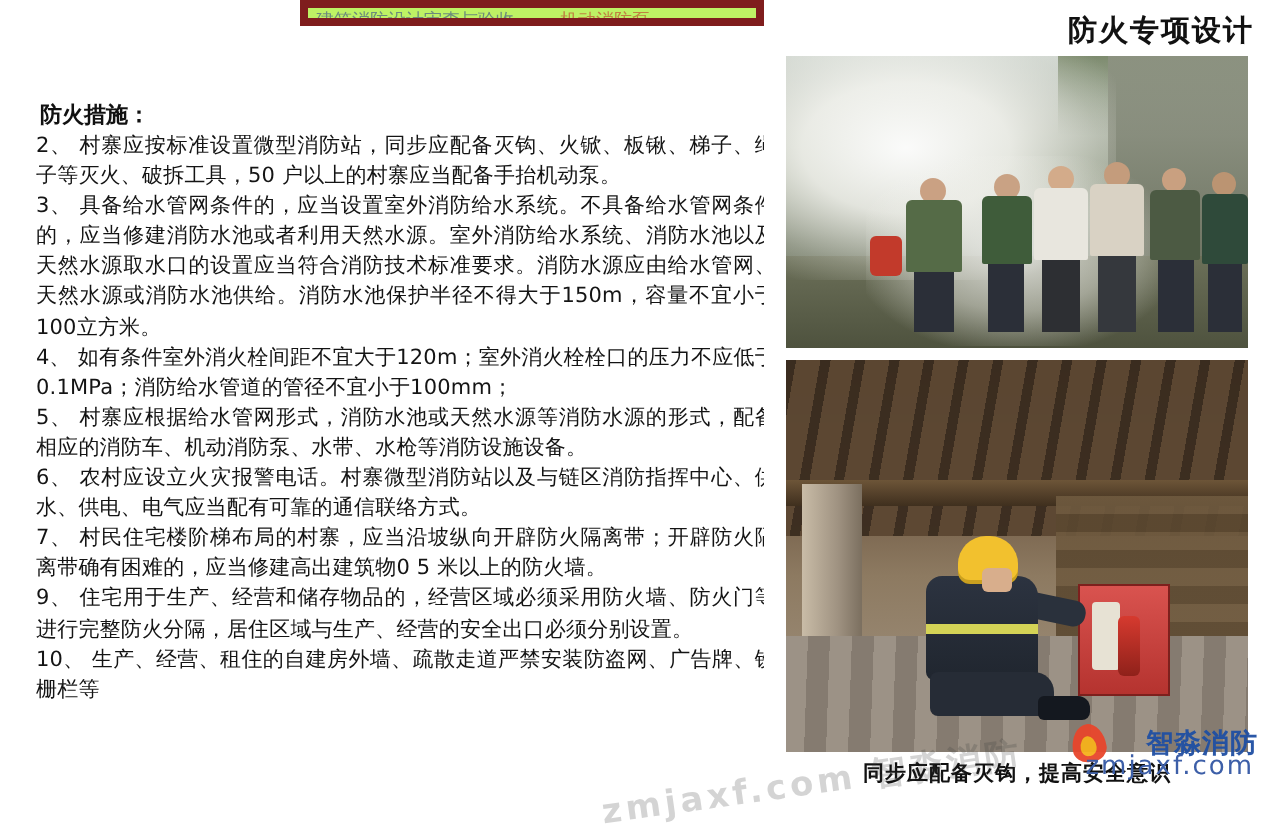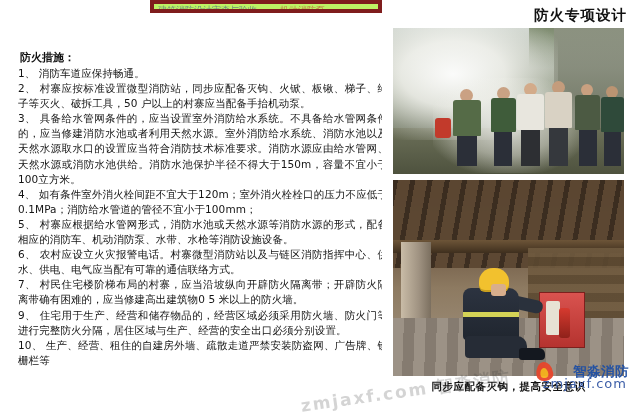--- a/index.html
+++ b/index.html
@@ -393,21 +393,20 @@
     pointer-events: none;
   }
 </style>
 </head>
 <body>
 
 <div class="page">
 
   <div class="text-col">
     <div class="heading">防火措施：</div>
-    <p class="para">1、 消防车道应保持畅通。</p>
     <p class="para">2、 村寨应按标准设置微型消防站，同步应配备灭钩、火锨、板锹、梯子、绳子等灭火、破拆工具，50 户以上的村寨应当配备手抬机动泵。</p>
     <p class="para">3、 具备给水管网条件的，应当设置室外消防给水系统。不具备给水管网条件的，应当修建消防水池或者利用天然水源。室外消防给水系统、消防水池以及天然水源取水口的设置应当符合消防技术标准要求。消防水源应由给水管网、天然水源或消防水池供给。消防水池保护半径不得大于150m，容量不宜小于100立方米。</p>
     <p class="para">4、 如有条件室外消火栓间距不宜大于120m；室外消火栓栓口的压力不应低于0.1MPa；消防给水管道的管径不宜小于100mm；</p>
     <p class="para">5、 村寨应根据给水管网形式，消防水池或天然水源等消防水源的形式，配备相应的消防车、机动消防泵、水带、水枪等消防设施设备。</p>
     <p class="para">6、 农村应设立火灾报警电话。村寨微型消防站以及与链区消防指挥中心、供水、供电、电气应当配有可靠的通信联络方式。</p>
     <p class="para">7、 村民住宅楼阶梯布局的村寨，应当沿坡纵向开辟防火隔离带；开辟防火隔离带确有困难的，应当修建高出建筑物0 5 米以上的防火墙。</p>
     <p class="para">9、 住宅用于生产、经营和储存物品的，经营区域必须采用防火墙、防火门等进行完整防火分隔，居住区域与生产、经营的安全出口必须分别设置。</p>
     <p class="para">10、 生产、经营、租住的自建房外墙、疏散走道严禁安装防盗网、广告牌、铁栅栏等</p>
   </div>
 

